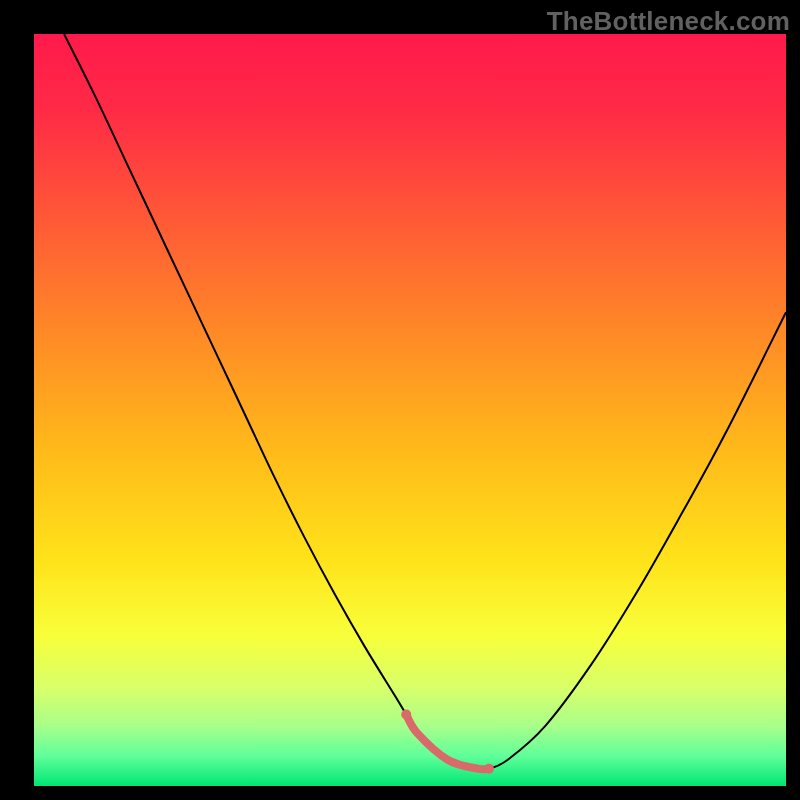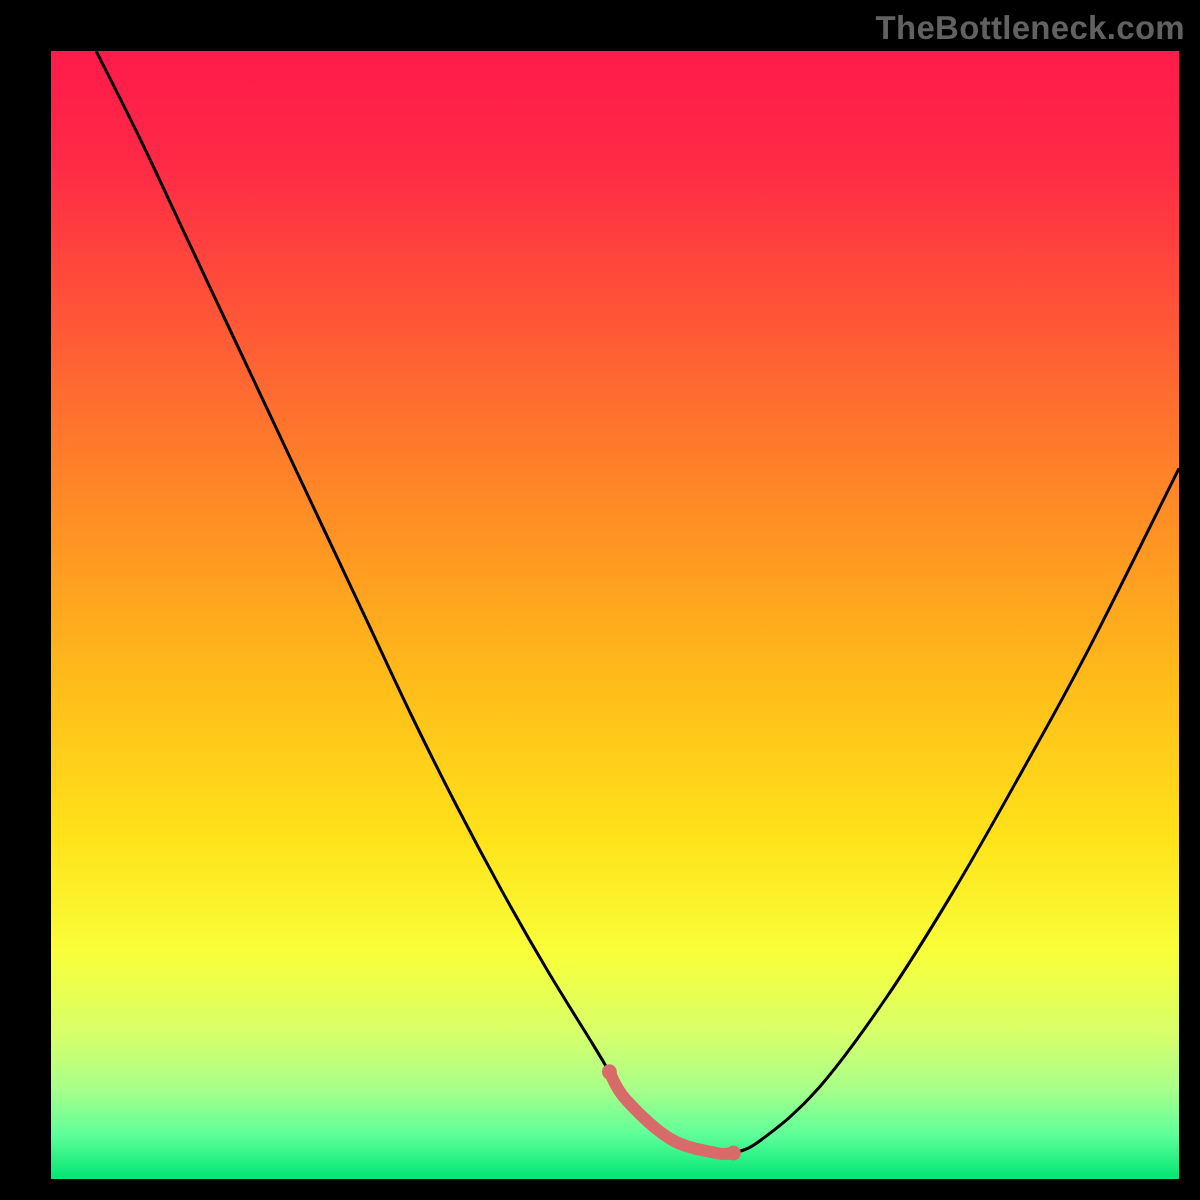--- a/index.html
+++ b/index.html
@@ -23,21 +23,21 @@
     top: 34px;
     width: 752px;
     height: 752px;
     overflow: hidden;
   }
   .watermark {
     position: absolute;
     top: 6px;
     right: 10px;
     color: #616161;
-    font-size: 22px;
+    font-size: 26px;
     font-weight: 600;
     letter-spacing: 0.2px;
     z-index: 5;
   }
   svg { display: block; }
 </style>
 </head>
 <body>
 
 <div class="outer">

